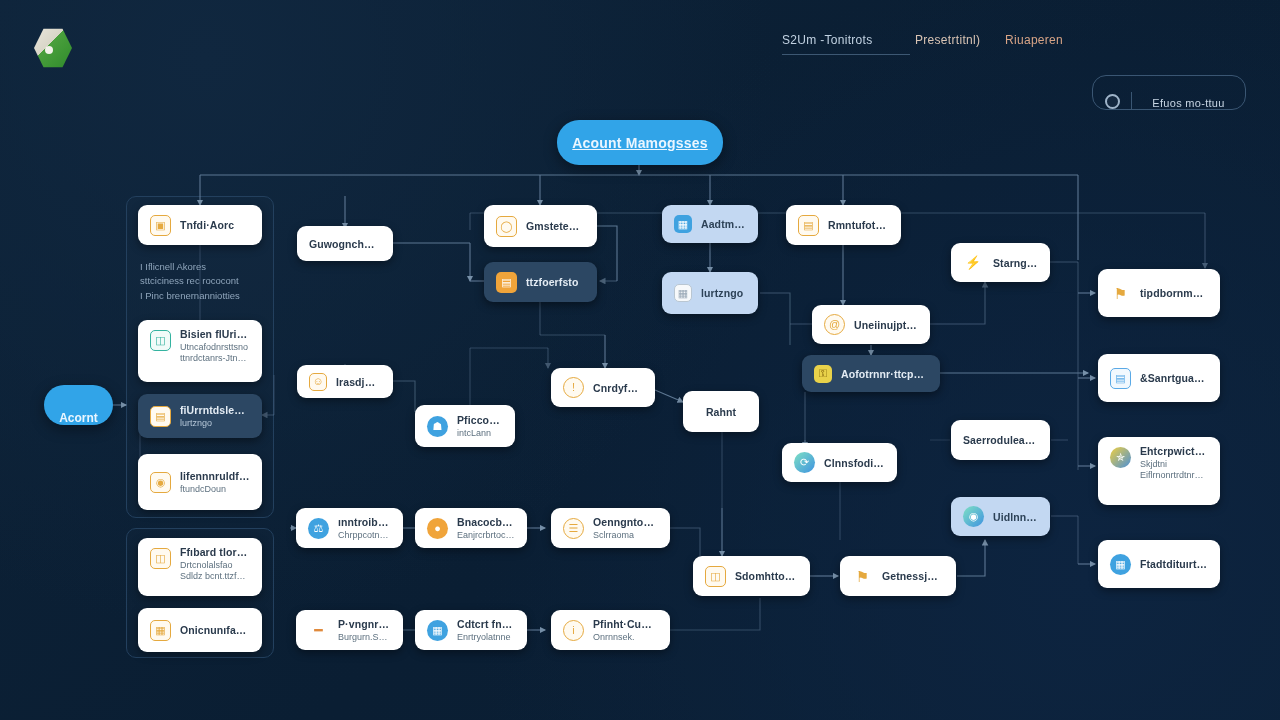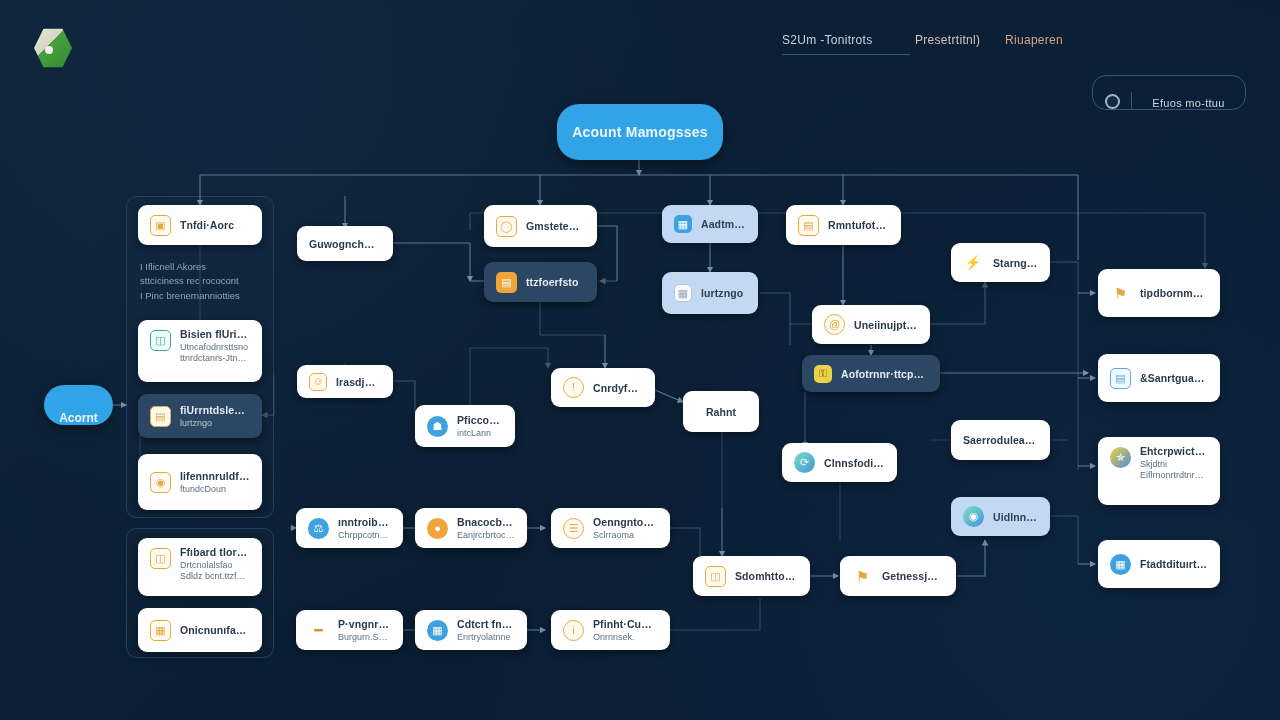--- a/index.html
+++ b/index.html
@@ -269,21 +269,21 @@
         <path d="M1078,293 L1095,293"></path>
         <path d="M1078,378 L1095,378"></path>
         <path d="M1078,466 L1095,466"></path>
         <path d="M1078,262 L1078,470" marker-end="none" opacity=".5"></path>
 
         <path d="M1051,440 L1068,440" marker-end="none" opacity=".45"></path>
         <path d="M950,440 L930,440" marker-end="none" opacity=".3"></path>
       </g>
     </svg>
 
-    <div class="pill" id="node-root" style="left:557px; top:104px; width:166px; height:56px;">
+    <div class="pill" id="node-root" style="left:557px; top:120px; width:166px; height:45px;text-decoration:underline;">
       <span>Acount Mamogsses</span>
     </div>
     <div class="pill" id="node-account" style="left:44px; top:385px; width:69px; height:40px;">
       <span>Acornt</span>
     </div>
 
     <div class="node" style="left:138px; top:205px; width:124px; height:40px;">
       <span class="ico out-amber">▣</span>
       <span class="txtwrap">
           <span class="t1">Tnfdi·Aorc</span>

